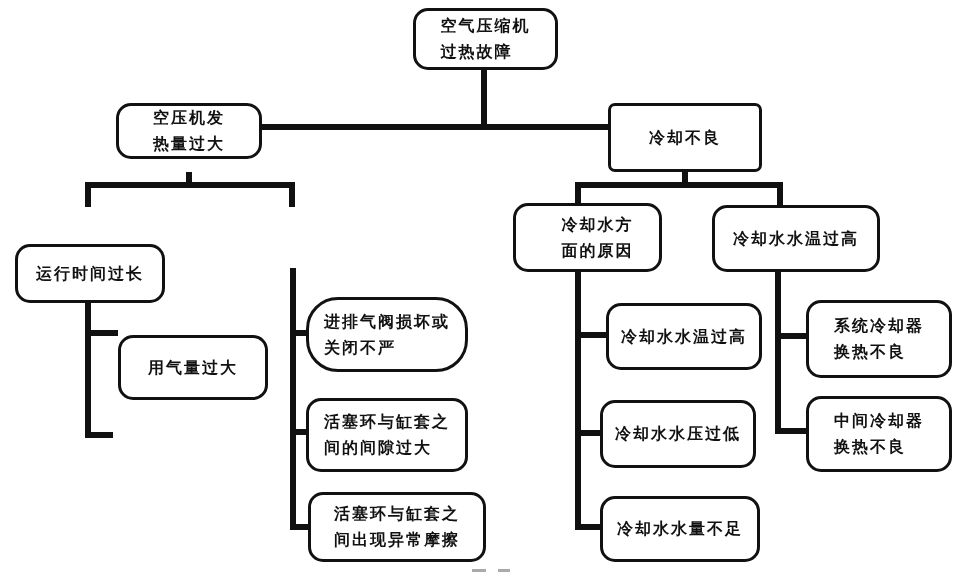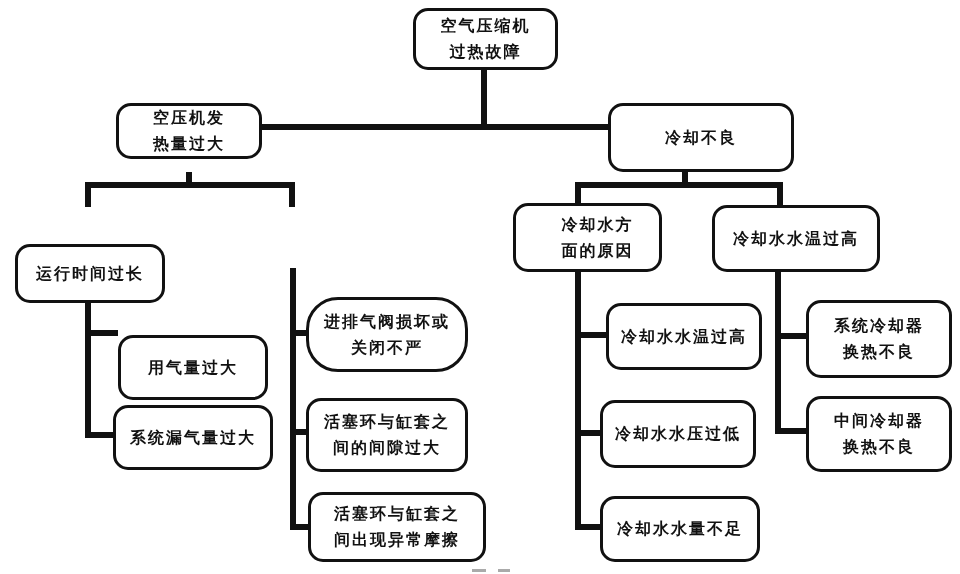--- a/index.html
+++ b/index.html
@@ -14,38 +14,38 @@
   }
   .node {
     position: absolute;
     box-sizing: border-box;
     background: #ffffff;
     border: 3px solid #111111;
     border-radius: 15px;
     display: flex;
     align-items: center;
     justify-content: center;
-    text-align: center;
+    text-align: left;
     font-weight: bold;
     font-size: 16px;
     letter-spacing: 2px;
     line-height: 1.6;
     color: #111111;
     white-space: pre-line;
     z-index: 2;
   }
   .line {
     position: absolute;
     background: #111111;
     z-index: 1;
   }
   
   #n-root        { left:413px; top:8px;   width:145px; height:62px; }
   #n-heat        { left:116px; top:103px; width:146px; height:56px; }
-  #n-cool        { left:608px; top:103px; width:186px; height:69px; }
+  #n-cool        { left:608px; top:103px; width:154px; height:69px;border-radius:7px; }
   #n-runtime     { left:15px;  top:207px; width:150px; height:59px;margin-top:37px; }
   #n-selffault   { left:214px; top:207px; width:182px; height:61px; }
   #n-watercause  { left:513px; top:203px; width:149px; height:69px;padding-left:20px; }
   #n-coolerpoor  { left:712px; top:205px; width:168px; height:67px; }
   #n-usage       { left:118px; top:303px; width:150px; height:65px;margin-top:32px; }
   #n-leak        { left:113px; top:405px; width:160px; height:65px; }
   #n-valve       { left:306px; top:297px; width:162px; height:75px;border-radius:32px; }
   #n-gap         { left:306px; top:398px; width:162px; height:74px; }
   #n-friction    { left:308px; top:492px; width:178px; height:70px; }
   #n-temphigh    { left:606px; top:303px; width:156px; height:67px; }
@@ -71,21 +71,20 @@
   <div class="node" id="n-heat">空压机发
 热量过大</div>
   <div class="node" id="n-cool">冷却不良</div>
 
   <div class="node" id="n-runtime">运行时间过长</div>
   <div class="node" id="n-watercause">冷却水方
 面的原因</div>
   <div class="node" id="n-coolerpoor">冷却水水温过高</div>
 
   <div class="node" id="n-usage">用气量过大</div>
-  <div class="node" id="n-leak">系统漏气量过大</div>
   <div class="node" id="n-valve">进排气阀损坏或
 关闭不严</div>
   <div class="node" id="n-gap">活塞环与缸套之
 间的间隙过大</div>
   <div class="node" id="n-friction">活塞环与缸套之
 间出现异常摩擦</div>
   <div class="node" id="n-temphigh">冷却水水温过高</div>
   <div class="node" id="n-presslow">冷却水水压过低</div>
   <div class="node" id="n-vollow">冷却水水量不足</div>
   <div class="node" id="n-syscooler">系统冷却器

